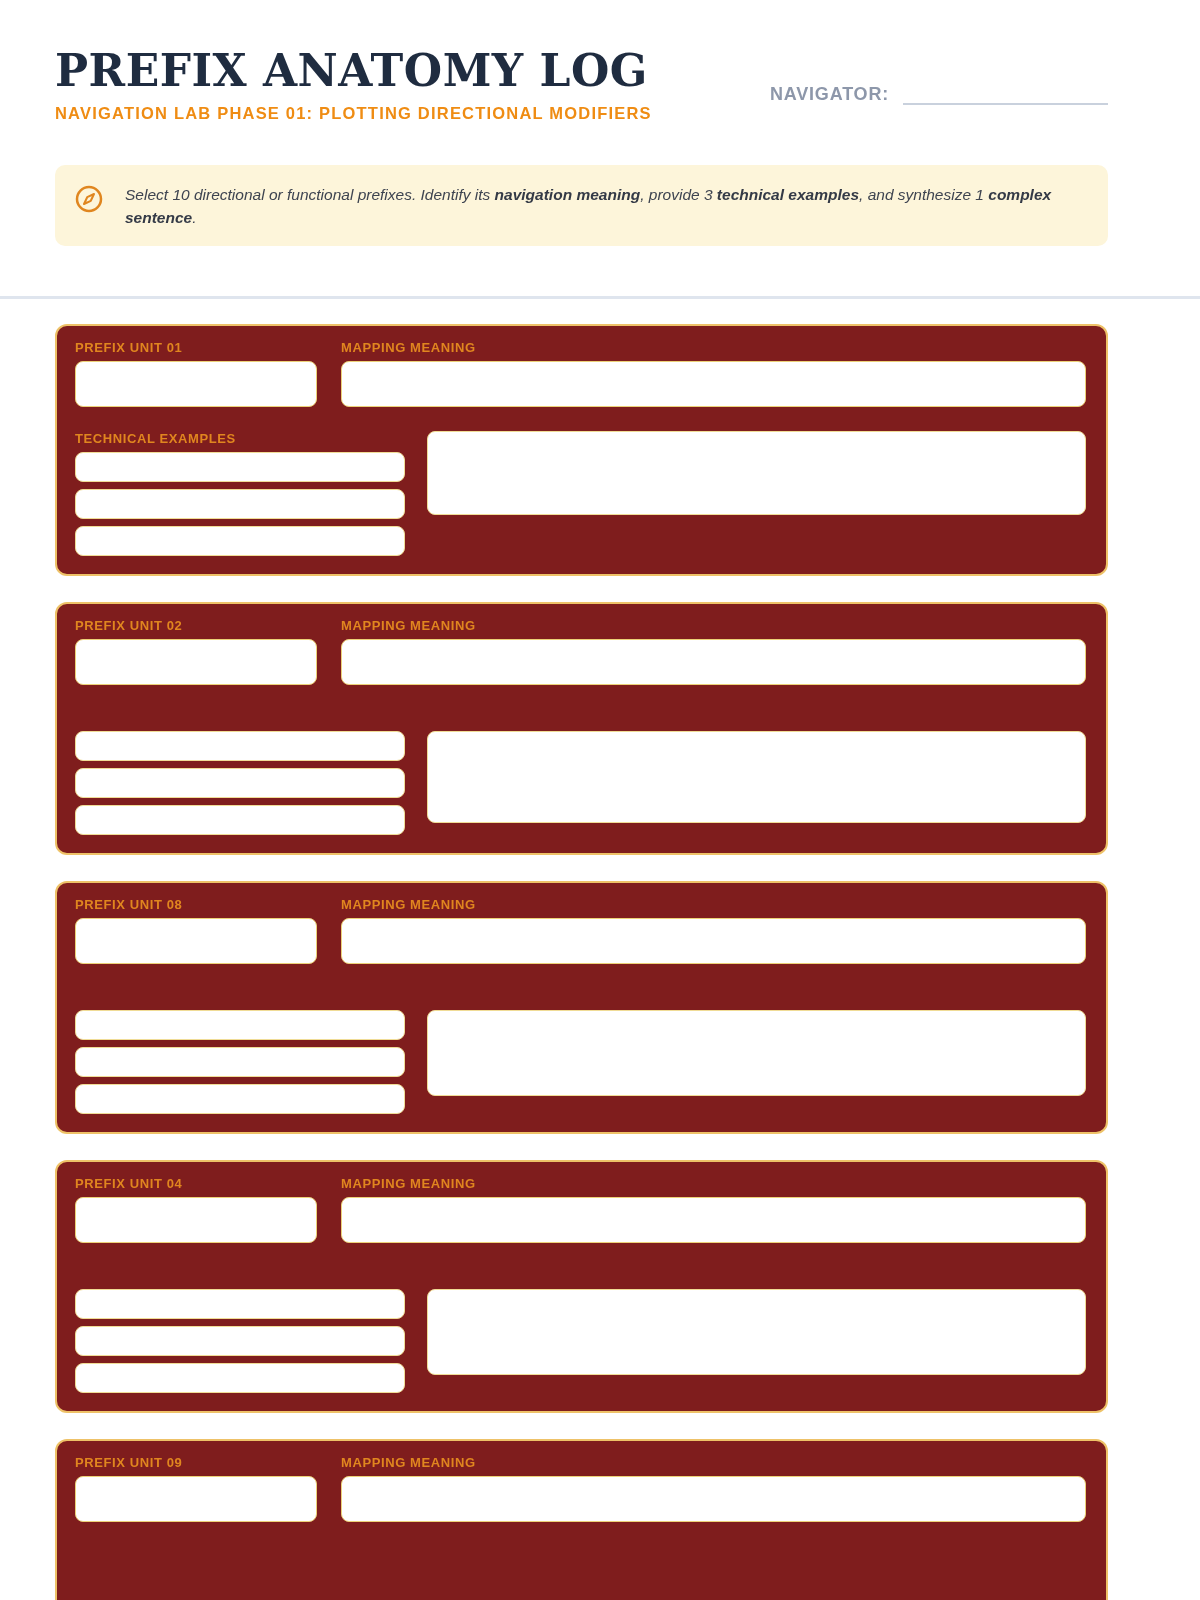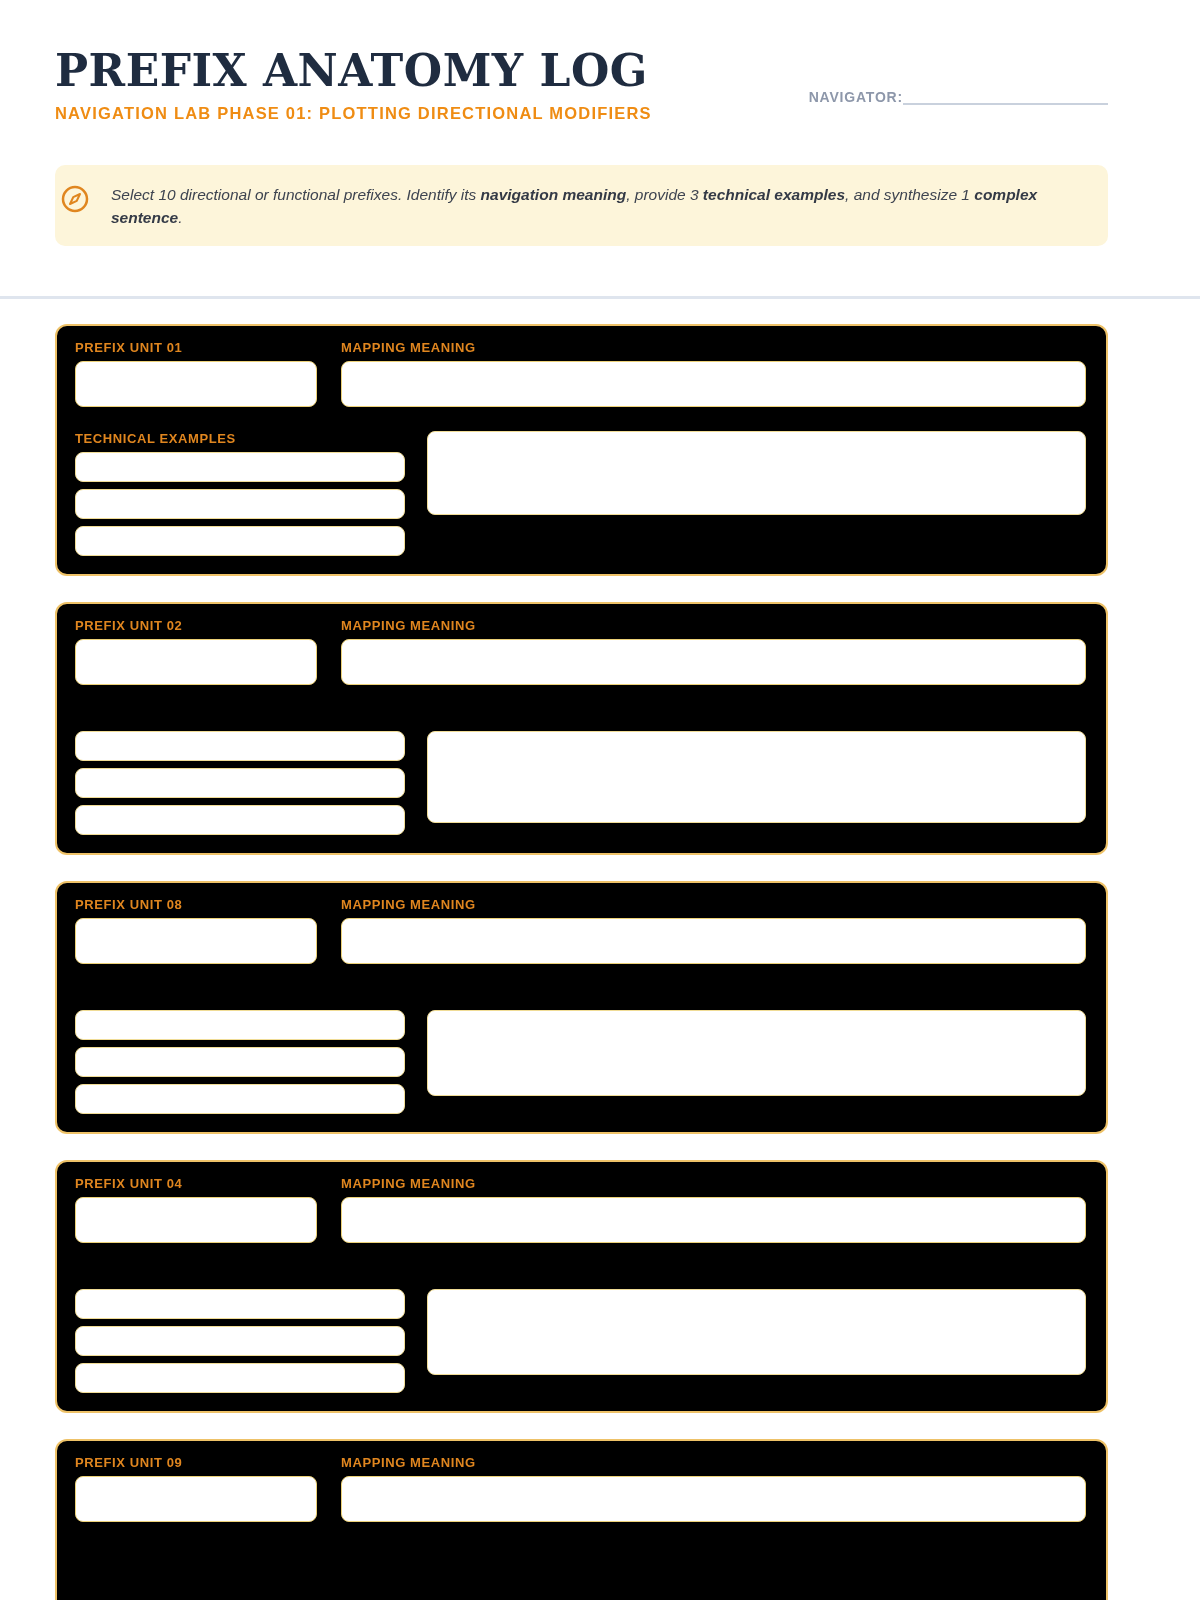--- a/index.html
+++ b/index.html
@@ -13,45 +13,45 @@
   .title {
     font-family:"DejaVu Serif","Liberation Serif",serif;
     font-weight:800; font-size:44px; letter-spacing:0.5px;
     color:#1f2c40; line-height:1.05;
   }
   .subtitle {
     margin-top:10px; font-size:16.5px; font-weight:bold; 
     letter-spacing:1.2px; color:#ef8c13;
   }
   .navigator { position:absolute; top:84px; right:75px; display:flex; align-items:flex-end; }
-  .navigator-label { font-size:14px; font-weight:bold; letter-spacing:0.8px; color:#8d97aa; }
+  .navigator-label { font-size:18px; font-weight:bold; letter-spacing:0.8px; color:#8d97aa; margin-right:14px; }
   .navigator-input {
     width:205px; border:none; border-bottom:2px solid #c9d1dd; background:transparent;
     font-size:15px; color:#1f2c40; outline:none; padding:0 2px 2px;
     font-family:"Liberation Sans", sans-serif;
   }
 
   
   .instruction {
     margin:42px 75px 0 55px; background:#fdf5da; border-radius:10px;
-    padding:16px 6px; display:flex; align-items:flex-start; gap:22px;
+    padding:16px 20px; display:flex; align-items:flex-start; gap:22px;
   }
   .compass { flex:0 0 auto; width:28px; height:28px; margin-top:4px; }
   .instruction-text {
     font-size:15.5px; font-style:italic; color:#3e4450; line-height:1.5;
     padding-top:2px;
   }
   .instruction-text b { color:#343a46; }
 
   
   .divider { margin-top:50px; width:1200px; height:3px; background:#dfe5ee; }
 
   
   .card {
-    margin:25px 75px 0 55px; background:#000000;
+    margin:25px 75px 0 55px; background:#7f1d1d;
     border:2px solid #eec268; border-radius:12px;
     padding:14px 20px 18px 18px;
   }
   .card + .card { margin-top:26px; }
 
   .field-label {
     font-size:13px; font-weight:bold; letter-spacing:0.6px; color:#e0861f;
     margin-bottom:6px;
   }
   .row1 { display:grid; grid-template-columns:242px 1fr; column-gap:24px; }

